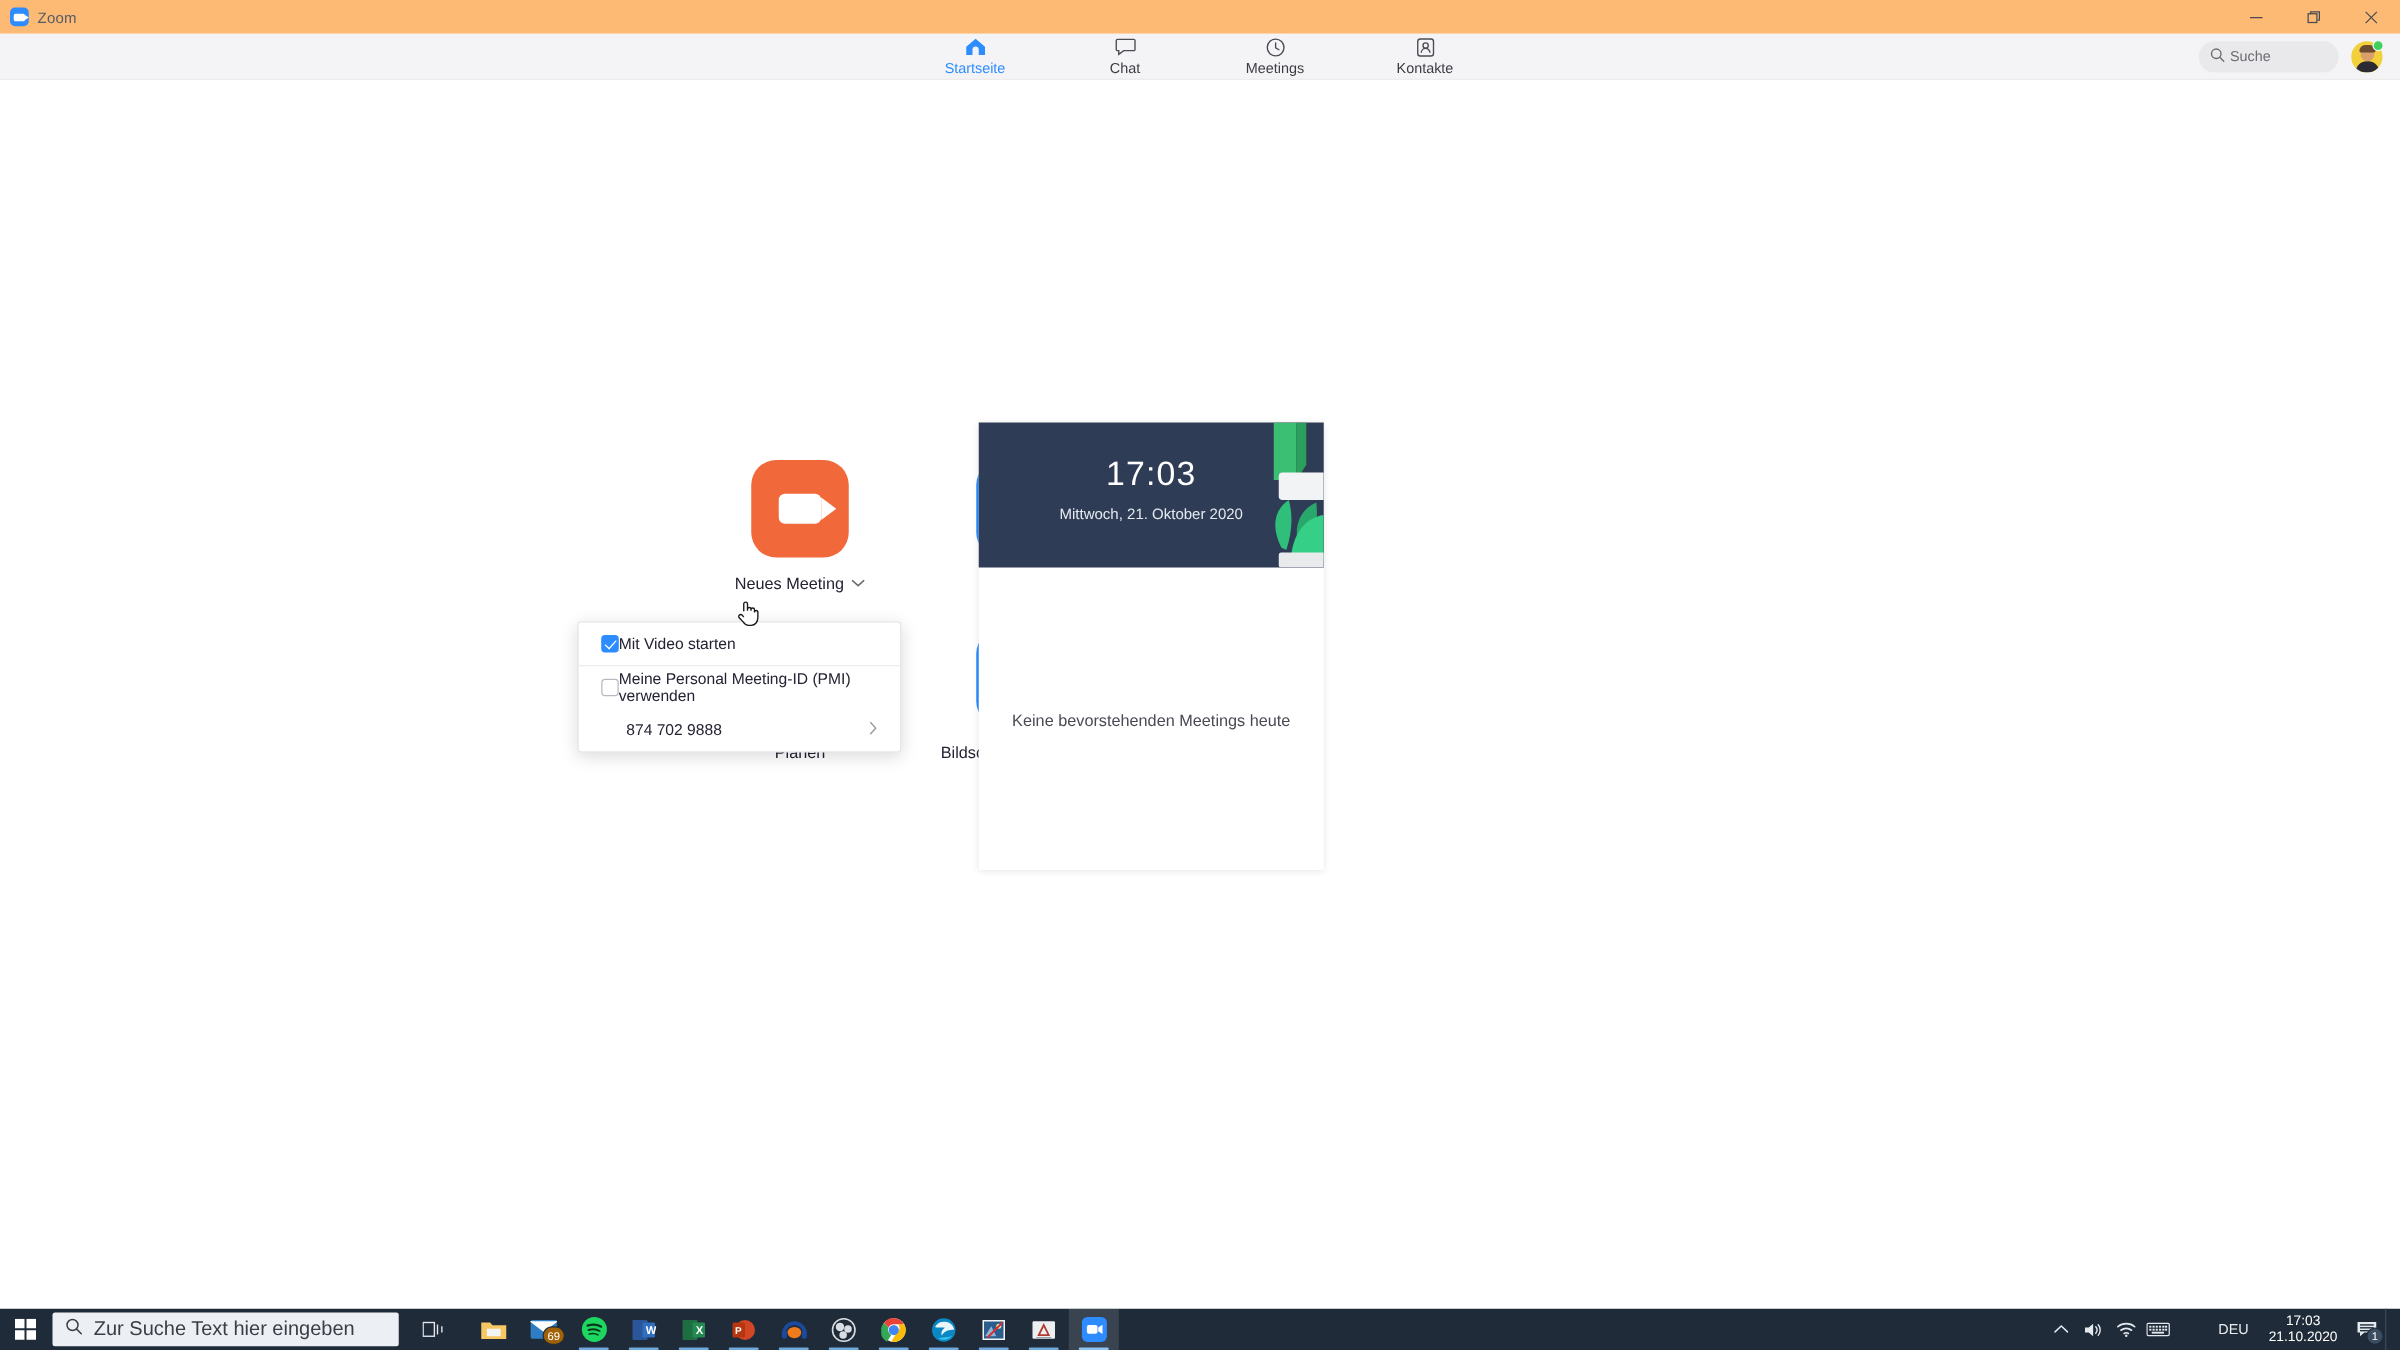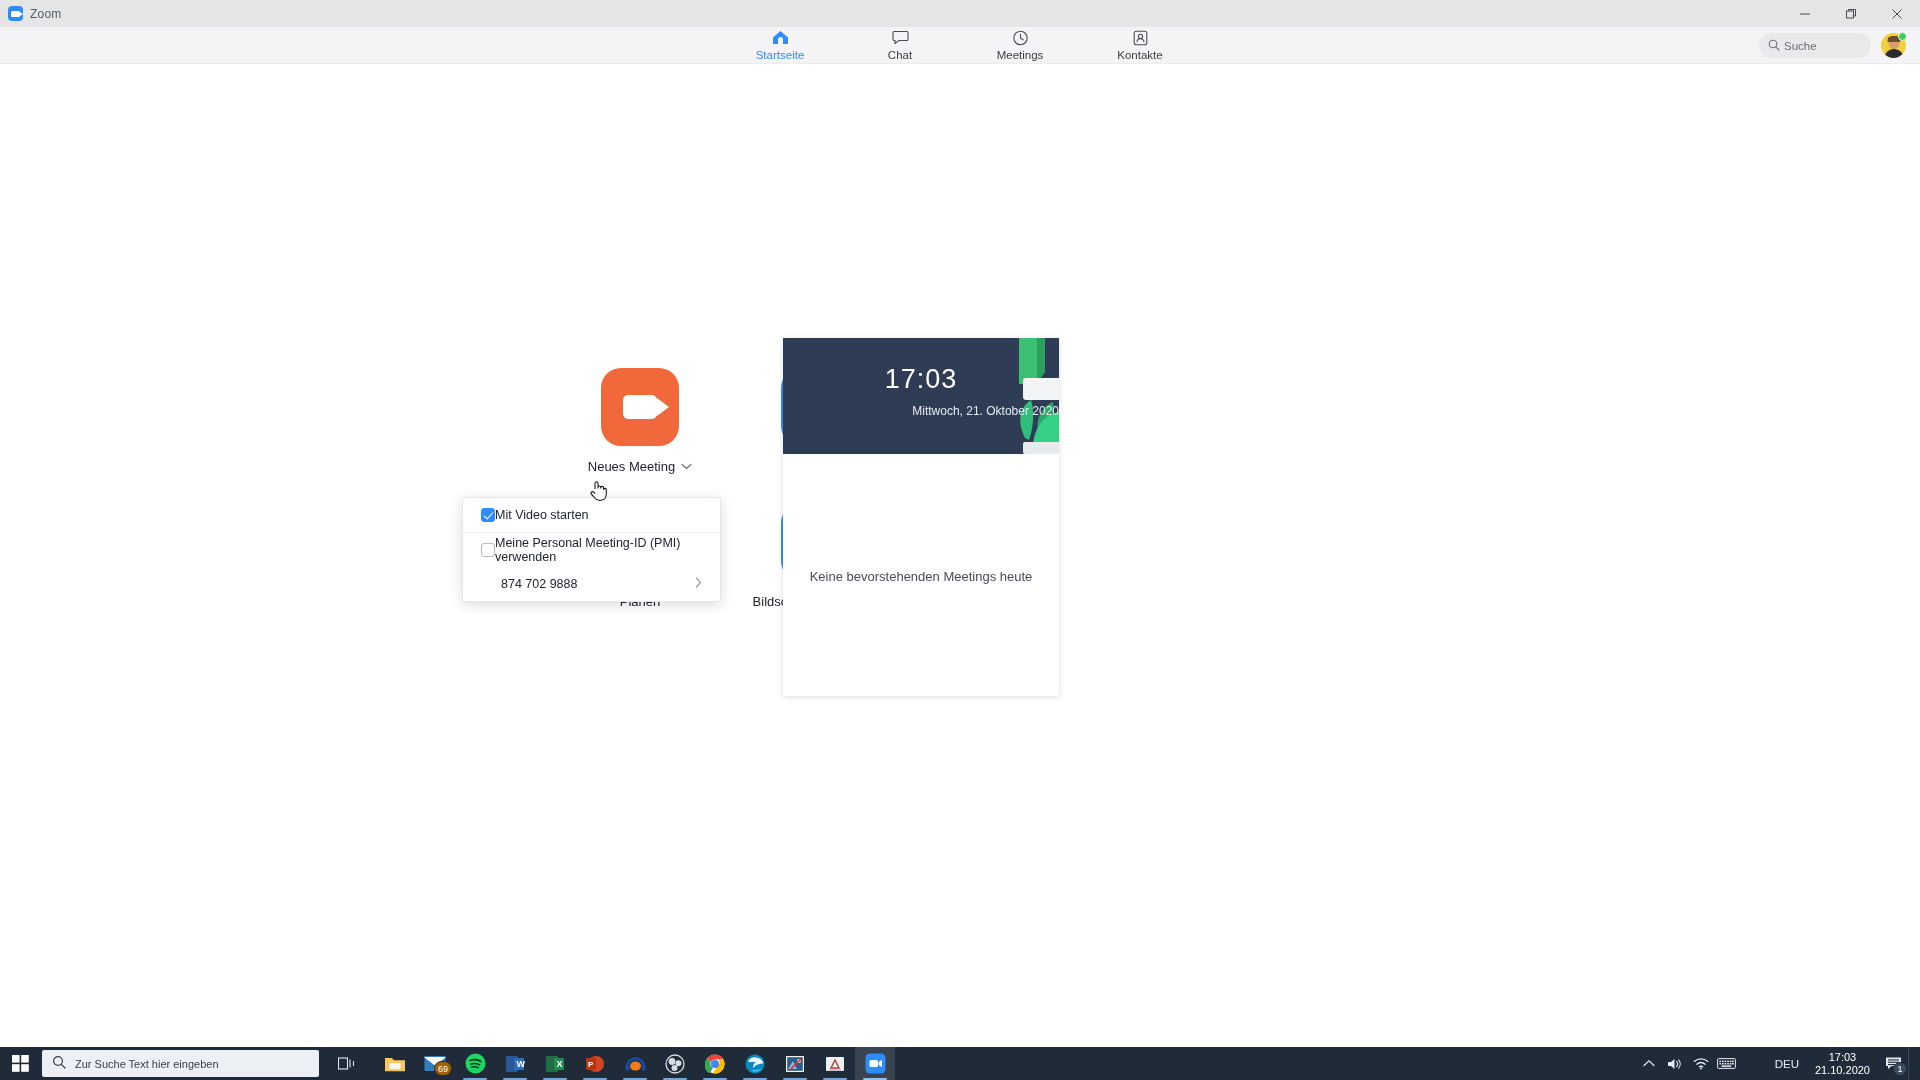--- a/index.html
+++ b/index.html
@@ -7,21 +7,21 @@
     width:1920px; height:1080px;
     font-family:"Liberation Sans", sans-serif;
     background:#ffffff; overflow:hidden;
     -webkit-font-smoothing:antialiased;
   }
   .app { position:absolute; inset:0; background:#ffffff; }
 
   
   .titlebar {
     position:absolute; top:0; left:0; width:1920px; height:27px;
-    background:#e5e5e5; display:flex; align-items:center;
+    background:#fdba74; display:flex; align-items:center;
   }
   .tb-logo {
     width:15px; height:15px; border-radius:4px; background:#2d8cff;
     margin-left:8px; display:flex; align-items:center; justify-content:center;
   }
   .tb-logo .cam {
     width:9px; height:6px; background:#ffffff; border-radius:1.5px; position:relative;
   }
   .tb-logo .cam:after {
     content:""; position:absolute; right:-3px; top:1px;
@@ -166,40 +166,40 @@
     background:#ffffff; box-shadow:0 1px 6px rgba(0,0,0,.13);
   }
   .card-hero {
     position:relative; width:276px; height:116px; background:#2e3d55; overflow:hidden;
   }
   .hero-time {
     position:absolute; left:0; right:0; top:26px; text-align:center;
     font-size:27px; color:#ffffff; font-weight:300; letter-spacing:1px;
   }
   .hero-date {
-    position:absolute; left:0; right:0; top:66px; text-align:right;
+    position:absolute; left:0; right:0; top:66px; text-align:center;
     font-size:12px; color:#e6eaf0;
   }
   .plant { position:absolute; right:0; top:0; width:86px; height:116px; }
   .card-empty {
     height:242px; display:flex; align-items:flex-start; justify-content:center;
     padding-top:115px; font-size:13px; color:#4a4a55;
   }
 
   
   .taskbar {
     position:absolute; left:0; bottom:0; width:1920px; height:33px;
     background:#1f2b38; display:flex; align-items:center;
   }
   .start-btn { width:40px; height:33px; display:flex; align-items:center; justify-content:center; }
   .tb-search {
     width:277px; height:27px; background:#eceff3; border-radius:2px;
     display:flex; align-items:center; gap:9px; padding:0 10px; margin-left:2px;
   }
-  .tb-search .ph { font-size:11px; color:#3a3f47; }
+  .tb-search .ph { font-size:16px; color:#3a3f47; }
   .taskview { width:40px; height:33px; display:flex; align-items:center; justify-content:center; margin-left:8px; }
   .tb-apps { display:flex; align-items:center; gap:0; margin-left:8px; }
   .tb-app {
     width:40px; height:33px; display:flex; align-items:center; justify-content:center;
     position:relative;
   }
   .tb-app.running:after {
     content:""; position:absolute; bottom:0; left:8px; width:24px; height:2.5px;
     background:#6ea8dc; border-radius:2px;
   }

